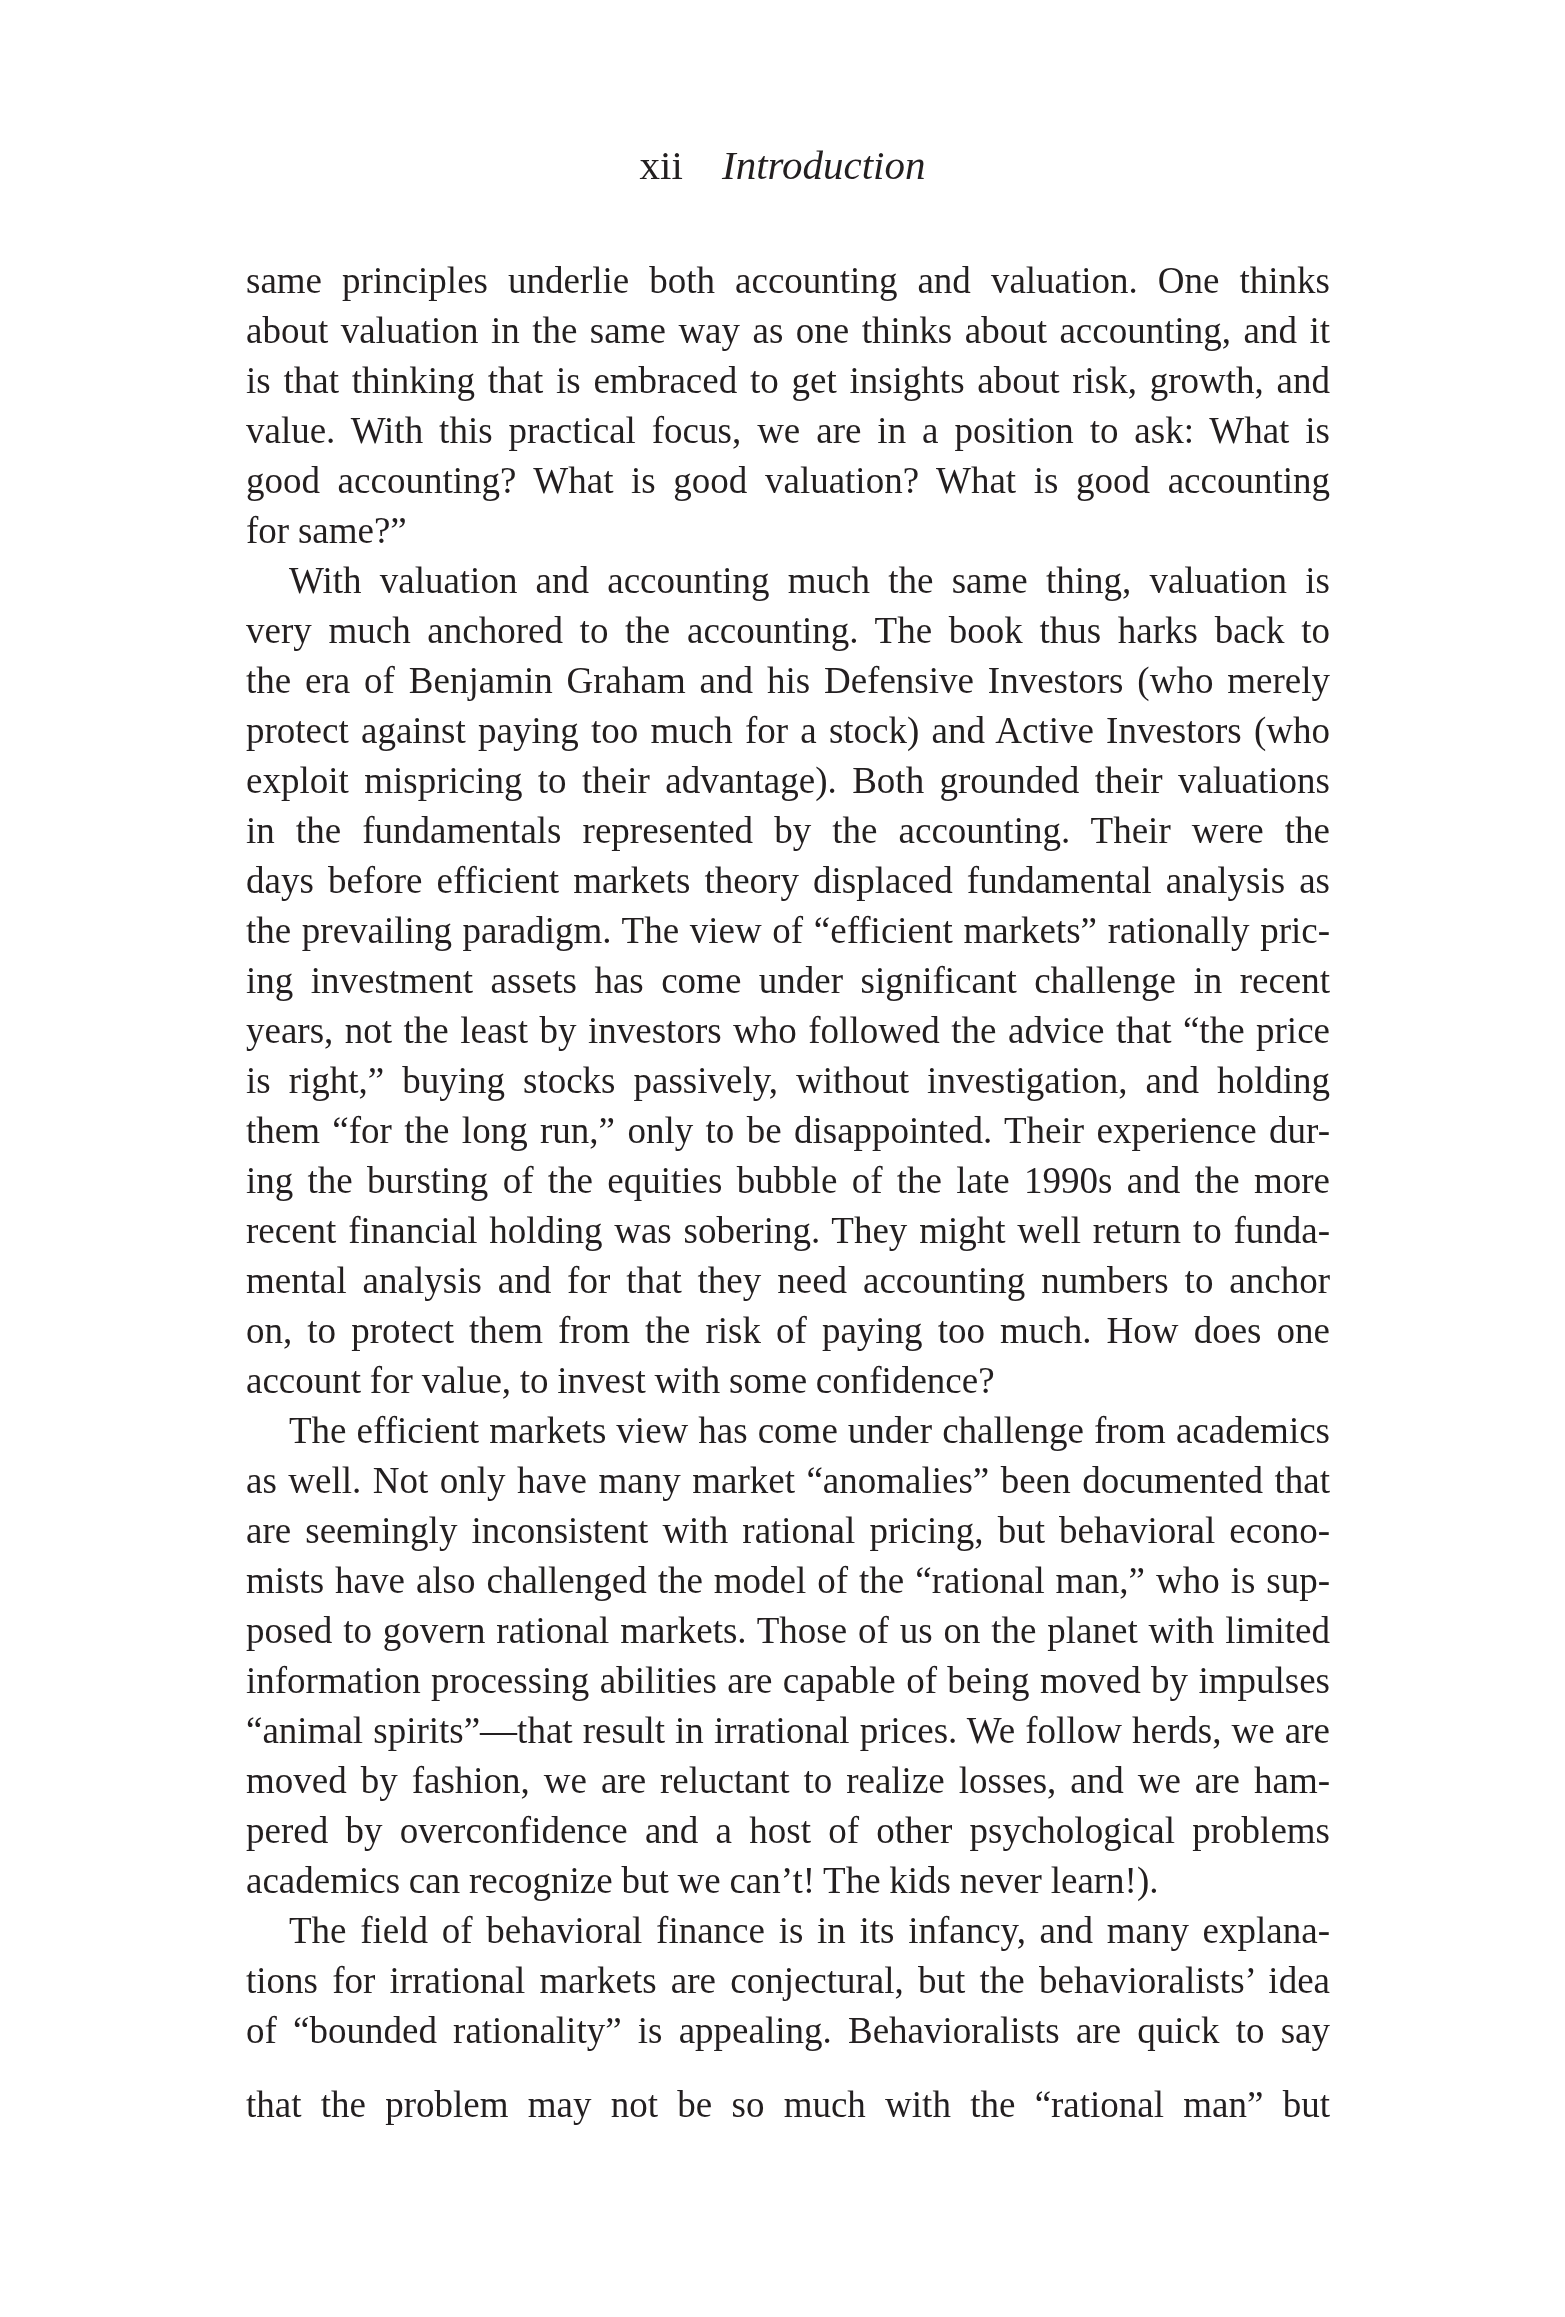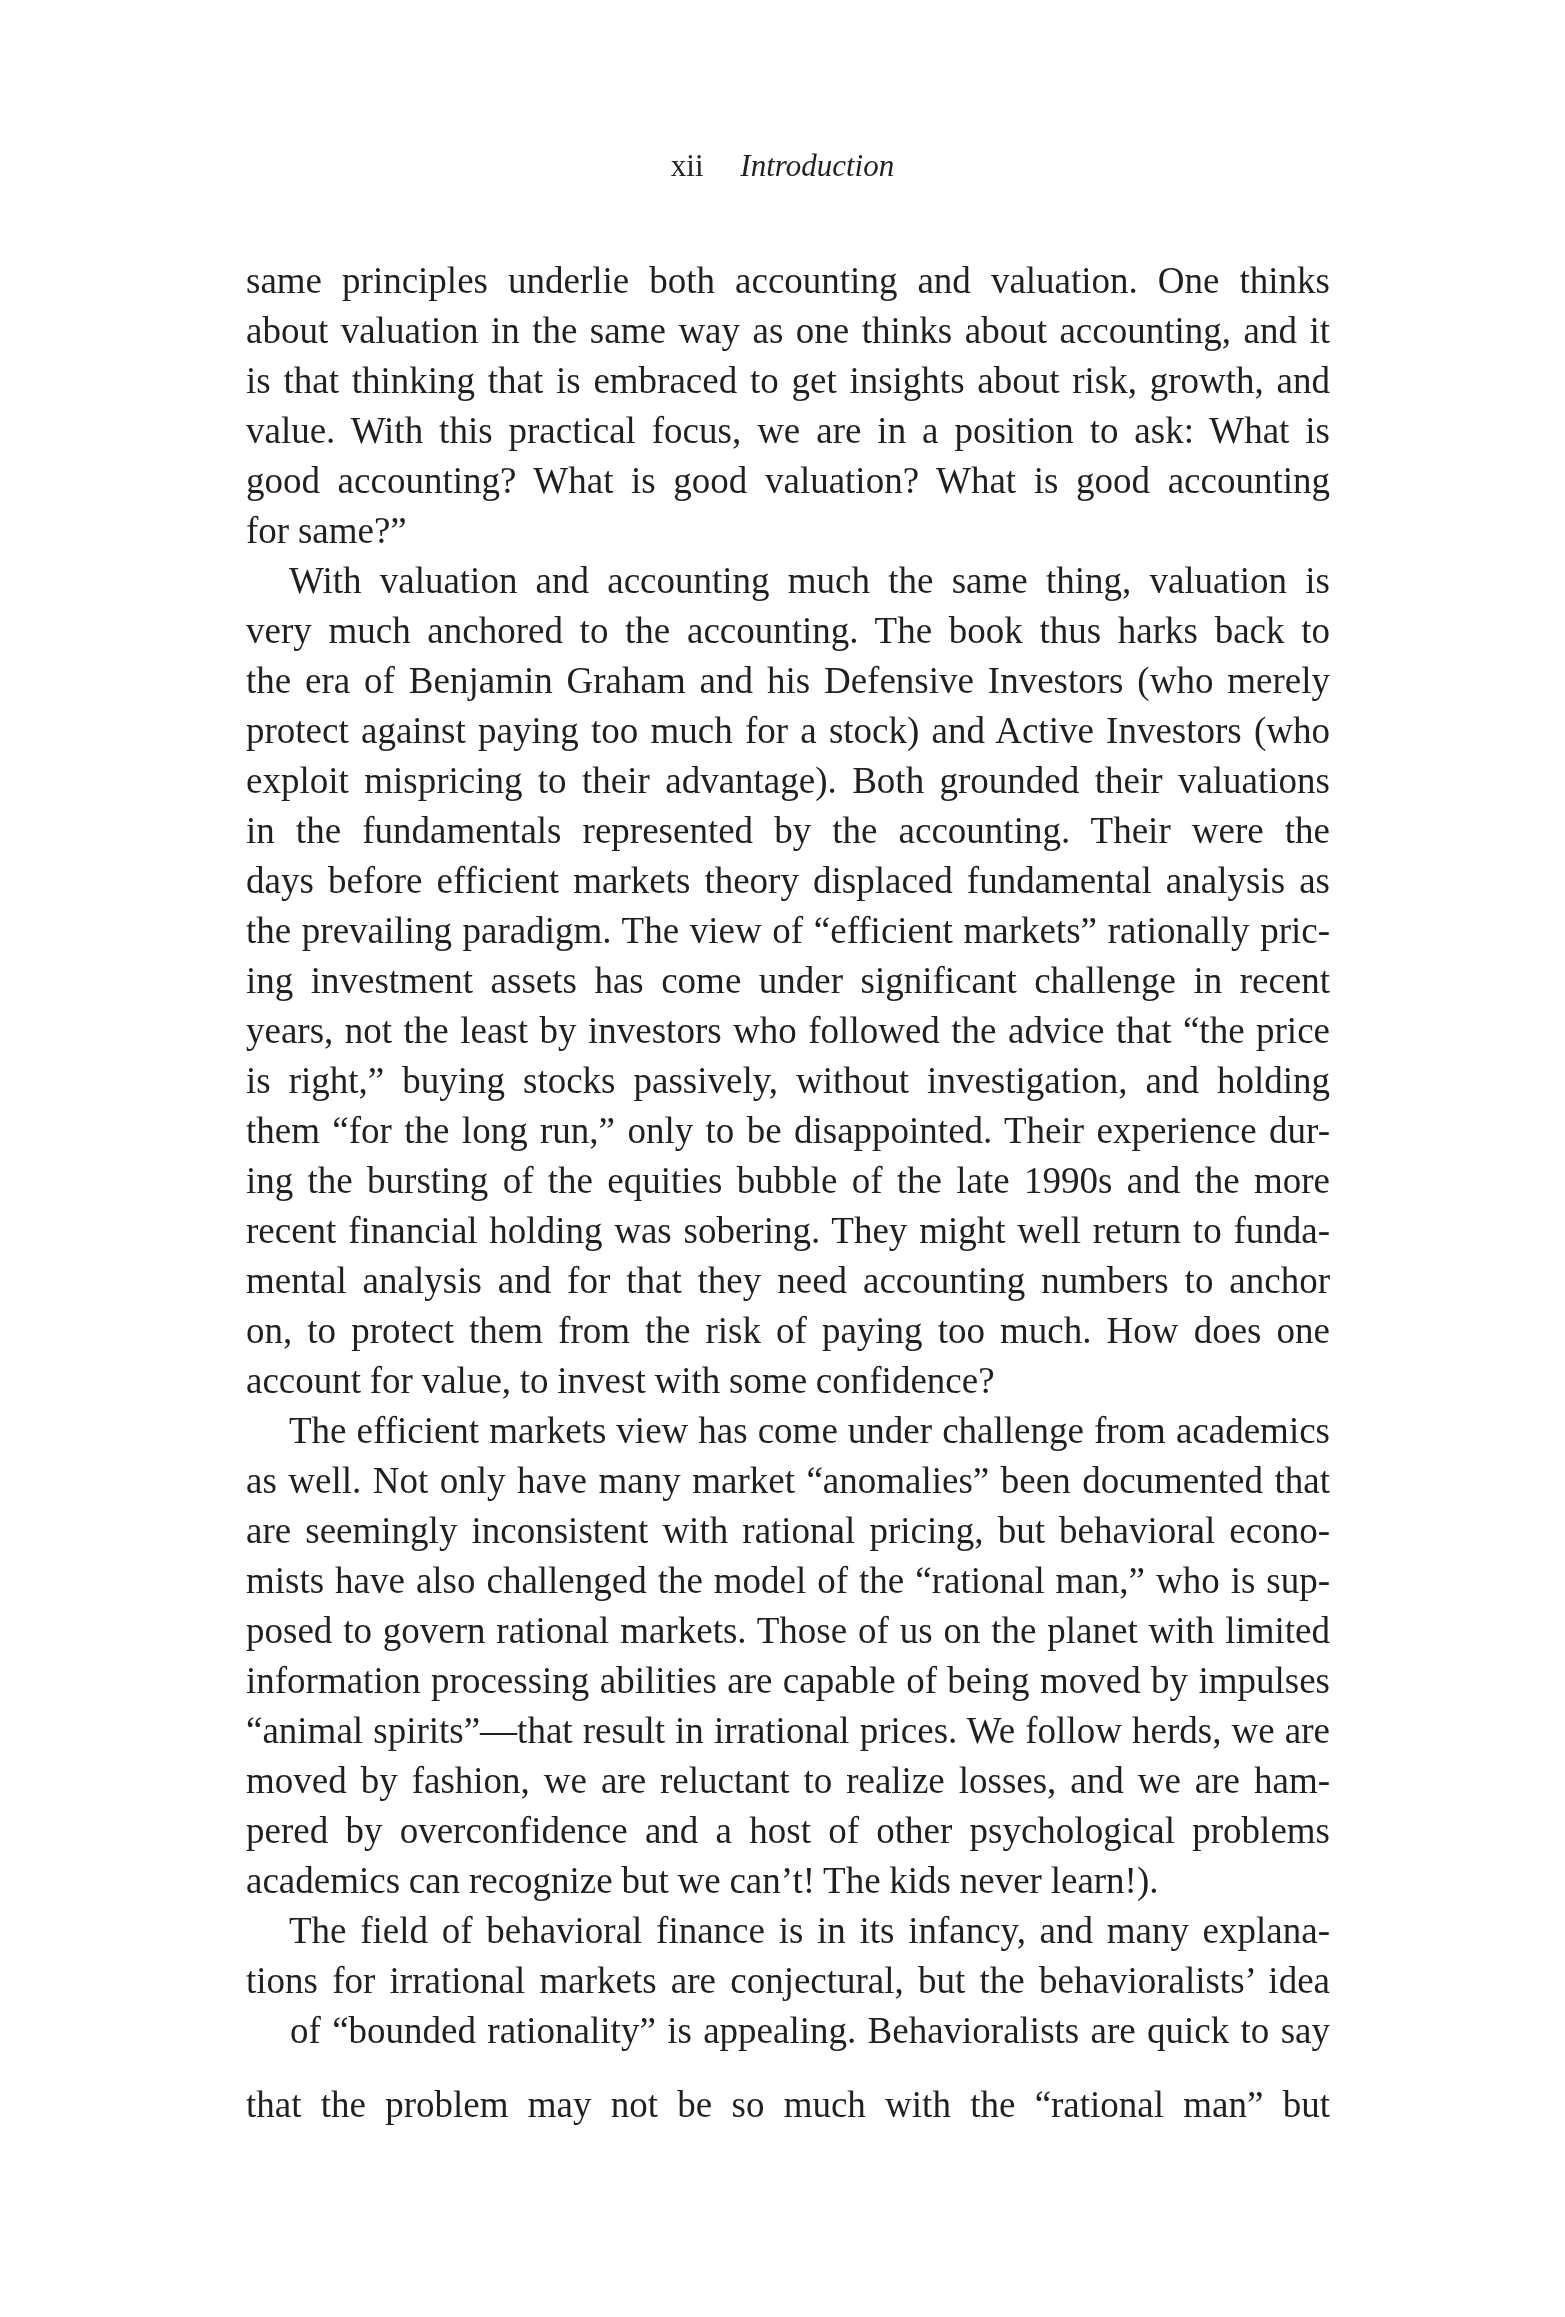--- a/index.html
+++ b/index.html
@@ -14,21 +14,21 @@
     overflow: hidden;
     color: #231f20;
     font-family: "Liberation Serif", "DejaVu Serif", serif;
   }
   .running-head {
     position: absolute;
     top: 146px;
     left: 0;
     width: 1565px;
     text-align: center;
-    font-size: 31px;
+    font-size: 41px;
     line-height: 39px;
     white-space: nowrap;
   }
   .running-head .folio {
     display: inline-block;
     margin-right: 29px;
   }
   .running-head .section-title {
     display: inline-block;
     font-style: italic;
@@ -94,16 +94,16 @@
     <div class="line" style="white-space: normal;">are seemingly inconsistent with rational pricing, but behavioral econo-</div>
     <div class="line" style="white-space: normal;">mists have also challenged the model of the “rational man,” who is sup-</div>
     <div class="line" style="white-space: normal;">posed to govern rational markets. Those of us on the planet with limited</div>
     <div class="line" style="white-space: normal;">information processing abilities are capable of being moved by impulses—</div>
     <div class="line" style="white-space: normal;">“animal spirits”—that result in irrational prices. We follow herds, we are</div>
     <div class="line" style="white-space: normal;">moved by fashion, we are reluctant to realize losses, and we are ham-</div>
     <div class="line" style="white-space: normal;">pered by overconfidence and a host of other psychological problems (that</div>
     <div class="line last" style="white-space: nowrap;">academics can recognize but we can’t! The kids never learn!).</div>
     <div class="line indent" style="white-space: normal;">The field of behavioral finance is in its infancy, and many explana-</div>
     <div class="line" style="white-space: normal;">tions for irrational markets are conjectural, but the behavioralists’ idea</div>
-    <div class="line" style="white-space: normal; margin-left: 44px;">of “bounded rationality” is appealing. Behavioralists are quick to say</div>
+    <div class="line" style="white-space: normal;">of “bounded rationality” is appealing. Behavioralists are quick to say</div>
     <div class="line" style="white-space: normal; margin-top: 24px;">that the problem may not be so much with the “rational man” but</div>
   </main>
 
 
 </body></html>

